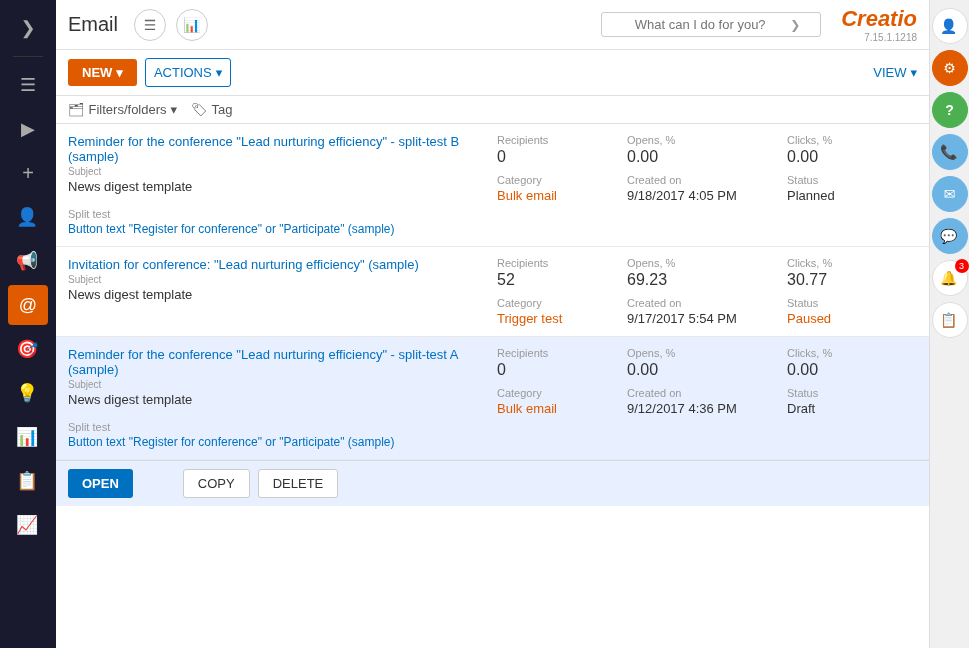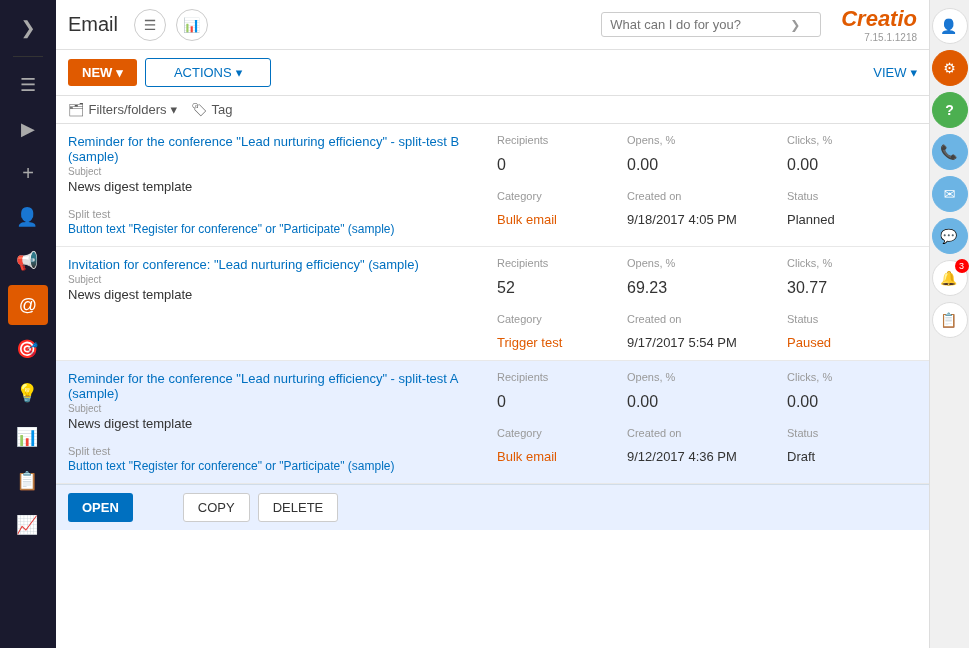--- a/index.html
+++ b/index.html
@@ -65,21 +65,21 @@
       margin-left: auto;
       display: flex;
       align-items: center;
       border: 1px solid #ccc;
       border-radius: 3px;
       padding: 4px 8px;
       width: 220px;
       background: white;
     }
     .search-bar input {
-      border: none; outline: none; font-size: 13px; color: #999; width: 180px; background: transparent;
+      border: none; outline: none; font-size: 13px; color: #999; width: 180px; background: transparent; text-align: center;
     }
     .search-arrow { color: #999; font-size: 12px; }
     .logo { margin-left: 10px; text-align: right; }
     .logo-text { color: #e05a00; font-size: 22px; font-weight: bold; font-style: italic; }
     .logo-version { font-size: 10px; color: #999; text-align: right; }
 
     
     .right-sidebar {
       width: 40px;
       background: #f0f0f0;
@@ -132,21 +132,21 @@
       border-radius: 3px;
       cursor: pointer;
       font-size: 13px;
       font-weight: bold;
       display: flex; align-items: center; gap: 4px;
     }
     .btn-actions {
       background: white;
       color: #0070c0;
       border: 1px solid #0070c0;
-      padding: 6px 28px;
+      padding: 6px 8px;
       border-radius: 3px;
       cursor: pointer;
       font-size: 13px;
       display: flex; align-items: center; gap: 4px;
     }
     .btn-view {
       margin-left: auto;
       background: white;
       color: #0070c0;
       border: none;
@@ -192,21 +192,21 @@
     .row-main { display: flex; flex-direction: column; gap: 2px; }
     .row-title { color: #0070c0; font-size: 13px; cursor: pointer; }
     .row-label { color: #999; font-size: 10px; margin-top: 0; }
     .row-value { color: #333; font-size: 13px; }
     .row-value.bulk { color: #e05a00; }
     .row-value.trigger { color: #e05a00; }
     .row-value.paused { color: #e05a00; }
     .row-value.planned { color: #333; }
     .row-value.draft { color: #333; }
 
-    .col-stat { display: flex; flex-direction: column; gap: 10px; }
+    .col-stat { display: flex; flex-direction: column; gap: 2px; }
     .stat-label { color: #999; font-size: 11px; }
     .stat-value { font-size: 16px; color: #333; }
     .stat-sub-label { color: #999; font-size: 11px; margin-top: 6px; }
 
     .split-test-label { color: #999; font-size: 11px; margin-top: 12px; }
     .split-test-value { color: #0070c0; font-size: 12px; cursor: pointer; }
 
     
     .action-buttons {
       display: flex;

